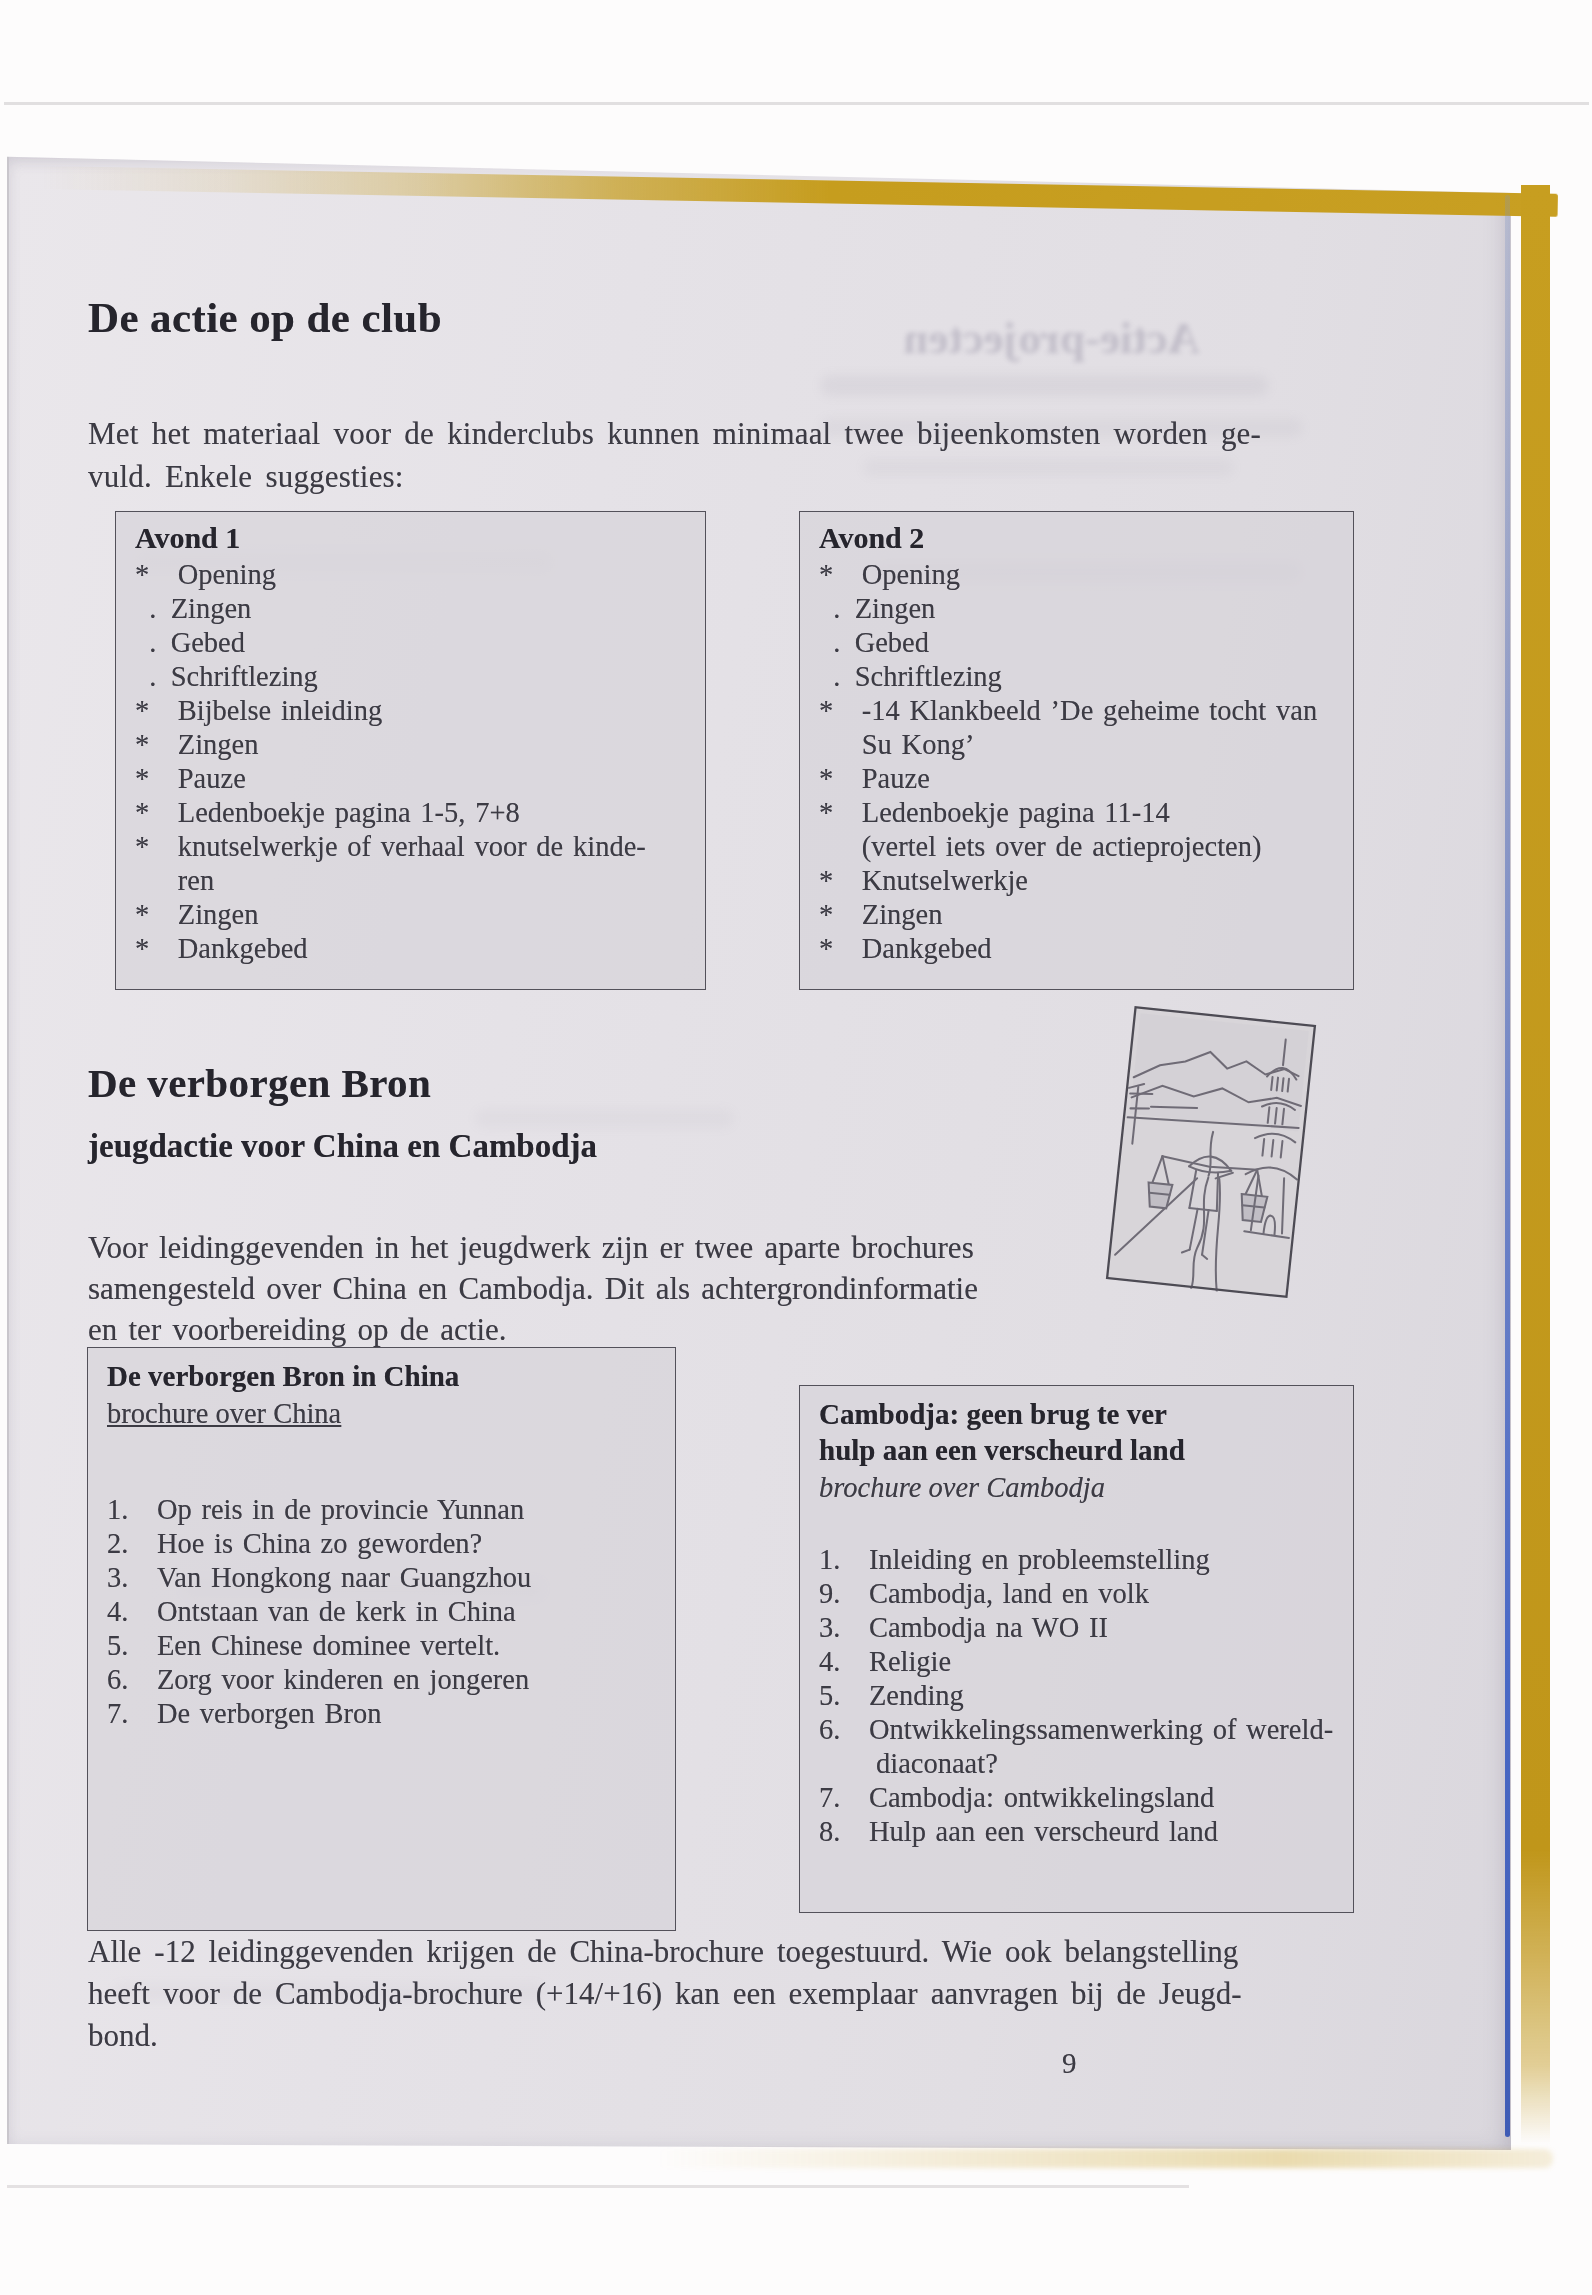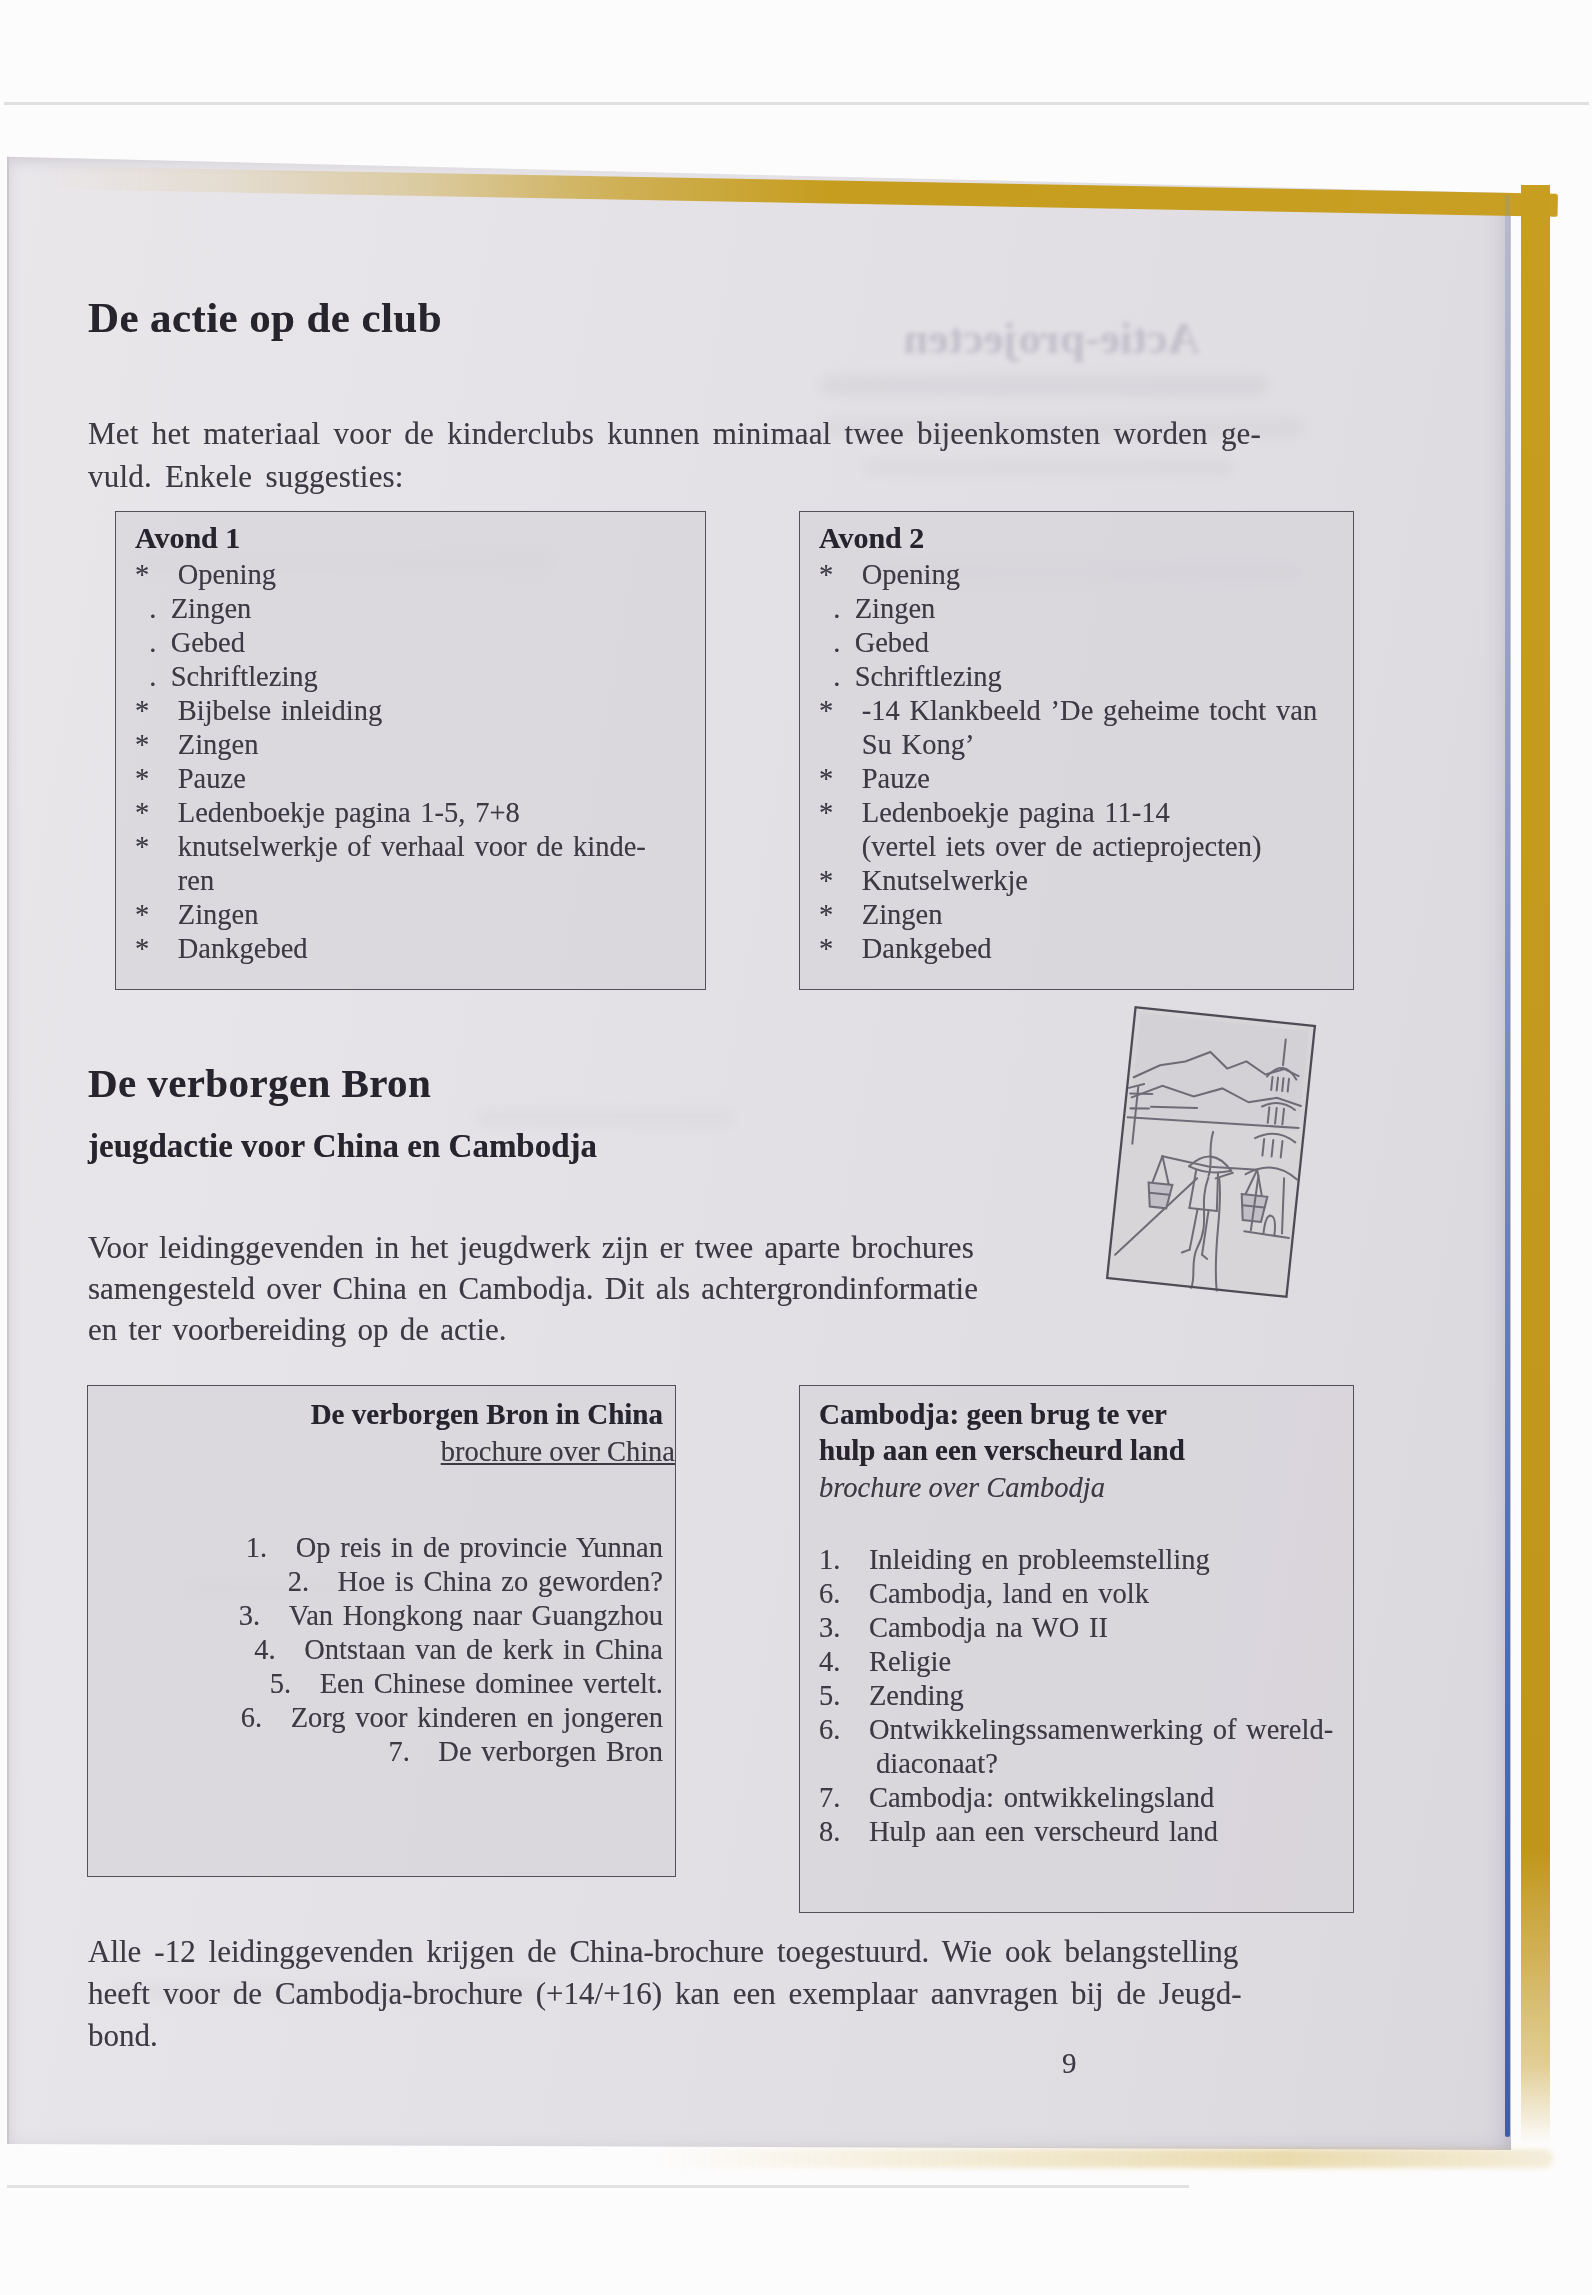--- a/index.html
+++ b/index.html
@@ -55,21 +55,21 @@
   .box-avond2{left:790px;top:356px;width:555px;height:479px;}
   .box h3.btitle{position:relative;left:0;top:0;margin:8.6px 0 3.5px 19px;font-size:30px;font-weight:bold;}
   .box ul{position:relative;left:0;top:0;margin:0 12px 0 19px;}
   .box li{position:relative;font-size:28.5px;line-height:34px;white-space:pre-wrap;word-spacing:2.6px;}
   
   h2.s2{left:79px;top:904px;font-size:41px;font-weight:bold;letter-spacing:0.4px;}
   h3.s2sub{left:79px;top:973px;font-size:33px;font-weight:bold;}
   .para2{left:79px;top:1072px;width:1018px;font-size:31px;line-height:41px;
          white-space:pre-line;word-spacing:3.5px;}
   
-  .box-china{left:78px;top:1230px;width:589px;height:492px;text-align:right;}
+  .box-china{left:78px;top:1192px;width:589px;height:584px;}
   .box-cambodja{left:790px;top:1230px;width:555px;height:528px;}
   .box h3.btitle2{position:relative;left:0;top:0;margin:10.4px 12px 0 19px;font-size:29px;line-height:36px;
                   font-weight:bold;white-space:pre-line;}
   .box .bsub{position:relative;left:0;top:0;margin:1.7px 0 0 19px;font-size:28.5px;line-height:35px;}
   .box ul.gap-lg{margin-top:62px;}
   .box ul.gap-sm{margin-top:38px;}
   
   .footer{left:79px;top:1776px;width:1363px;font-size:31px;line-height:42px;
           white-space:pre-line;word-spacing:5.2px;}
   .pagenum{left:1053px;top:1892px;font-size:29px;}
@@ -224,21 +224,21 @@
       </ul>
   </section>
 
   <section class="box box-cambodja">
     <h3 class="btitle2 head">Cambodja: geen brug te ver
 hulp aan een verscheurd land</h3>
     <div class="bsub ink" style="position:relative;font-style:italic;">brochure over Cambodja</div>
     <ul class="ink gap-sm">
 
     <li class="ink">1. Inleiding en probleemstelling</li>
-        <li class="ink">6. Cambodja, land en volk</li>
+        <li class="ink">9. Cambodja, land en volk</li>
         <li class="ink">3. Cambodja na WO II</li>
         <li class="ink">4. Religie</li>
         <li class="ink">5. Zending</li>
         <li class="ink">6. Ontwikkelingssamenwerking of wereld-
    diaconaat?</li>
         <li class="ink">7. Cambodja: ontwikkelingsland</li>
         <li class="ink">8. Hulp aan een verscheurd land</li>
       </ul>
   </section>
 

